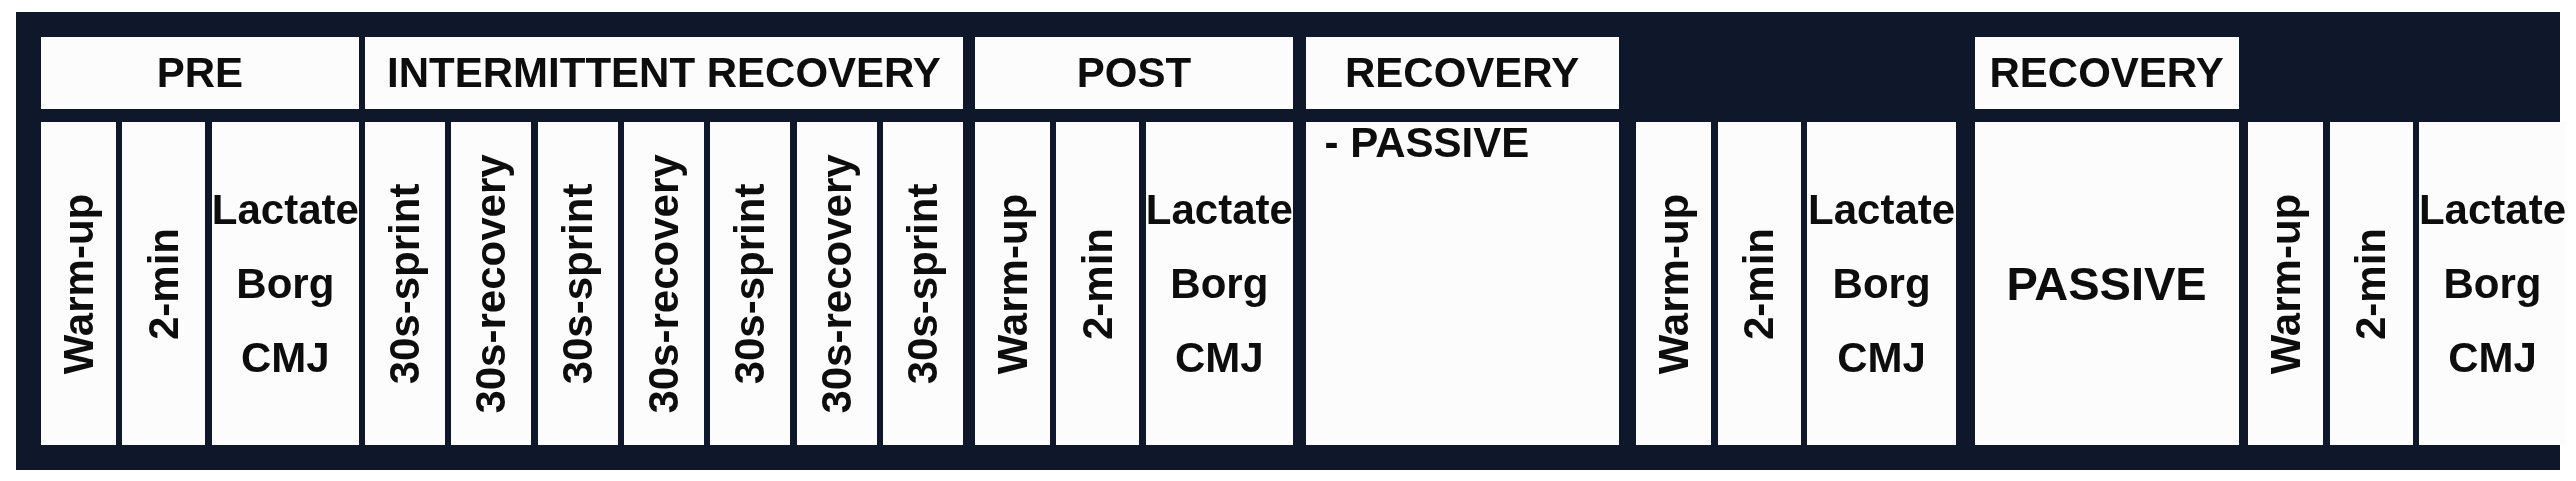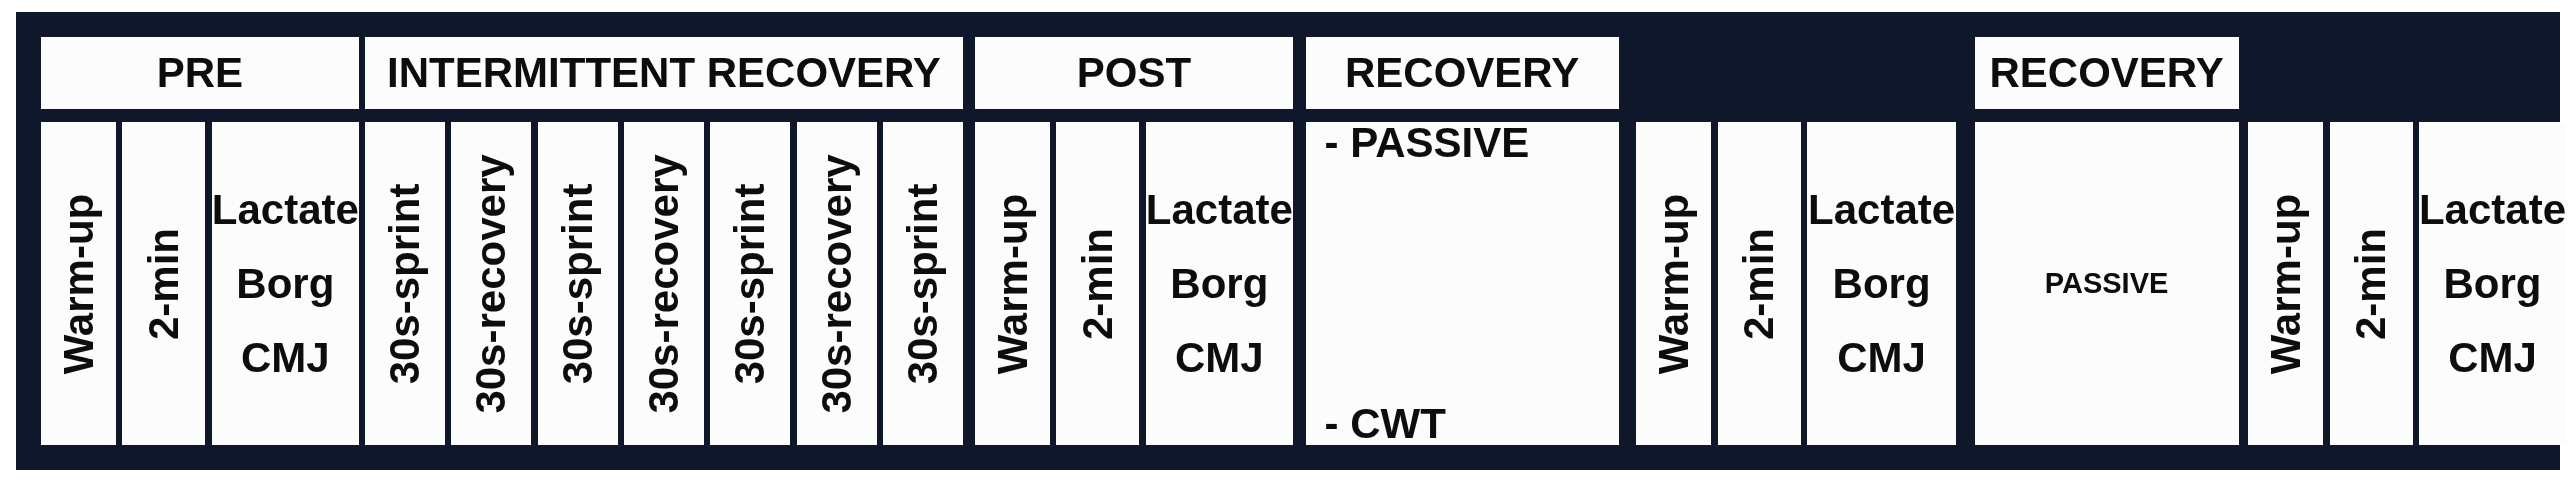--- a/index.html
+++ b/index.html
@@ -40,21 +40,21 @@
     display:flex;flex-direction:column;align-items:center;justify-content:center;
     row-gap:32px;font-size:42px;color:#0d0d0d;line-height:1;text-align:center;
   }
   .rec-list{
     display:flex;flex-direction:column;justify-content:space-between;
     row-gap:32px;font-size:42px;color:#0d0d0d;line-height:1;
     padding-left:19px;
   }
   .rec-center{
     display:flex;align-items:center;justify-content:center;
-    font-size:29px;color:#0d0d0d;line-height:1;
+    font-size:47px;color:#0d0d0d;line-height:1;
   }
 </style>
 </head>
 <body>
 
 <div class="canvas">
   <div class="protocol">
 
     <div class="section s1">
       <div class="sec-header">PRE</div>
@@ -115,21 +115,20 @@
           <div>CMJ</div>
         </div>
       </div>
     </div>
 
     <div class="section s4">
       <div class="sec-header">RECOVERY</div>
       <div class="sec-body">
         <div class="cell grow rec-list">
           <div>- PASSIVE</div>
-          <div>- CWT</div>
         </div>
       </div>
     </div>
 
     <div class="section s5">
       <div class="sec-body">
         <div class="cell w-a">
           <span class="vlabel">Warm-up</span>
         </div>
         <div class="cell w-b">

